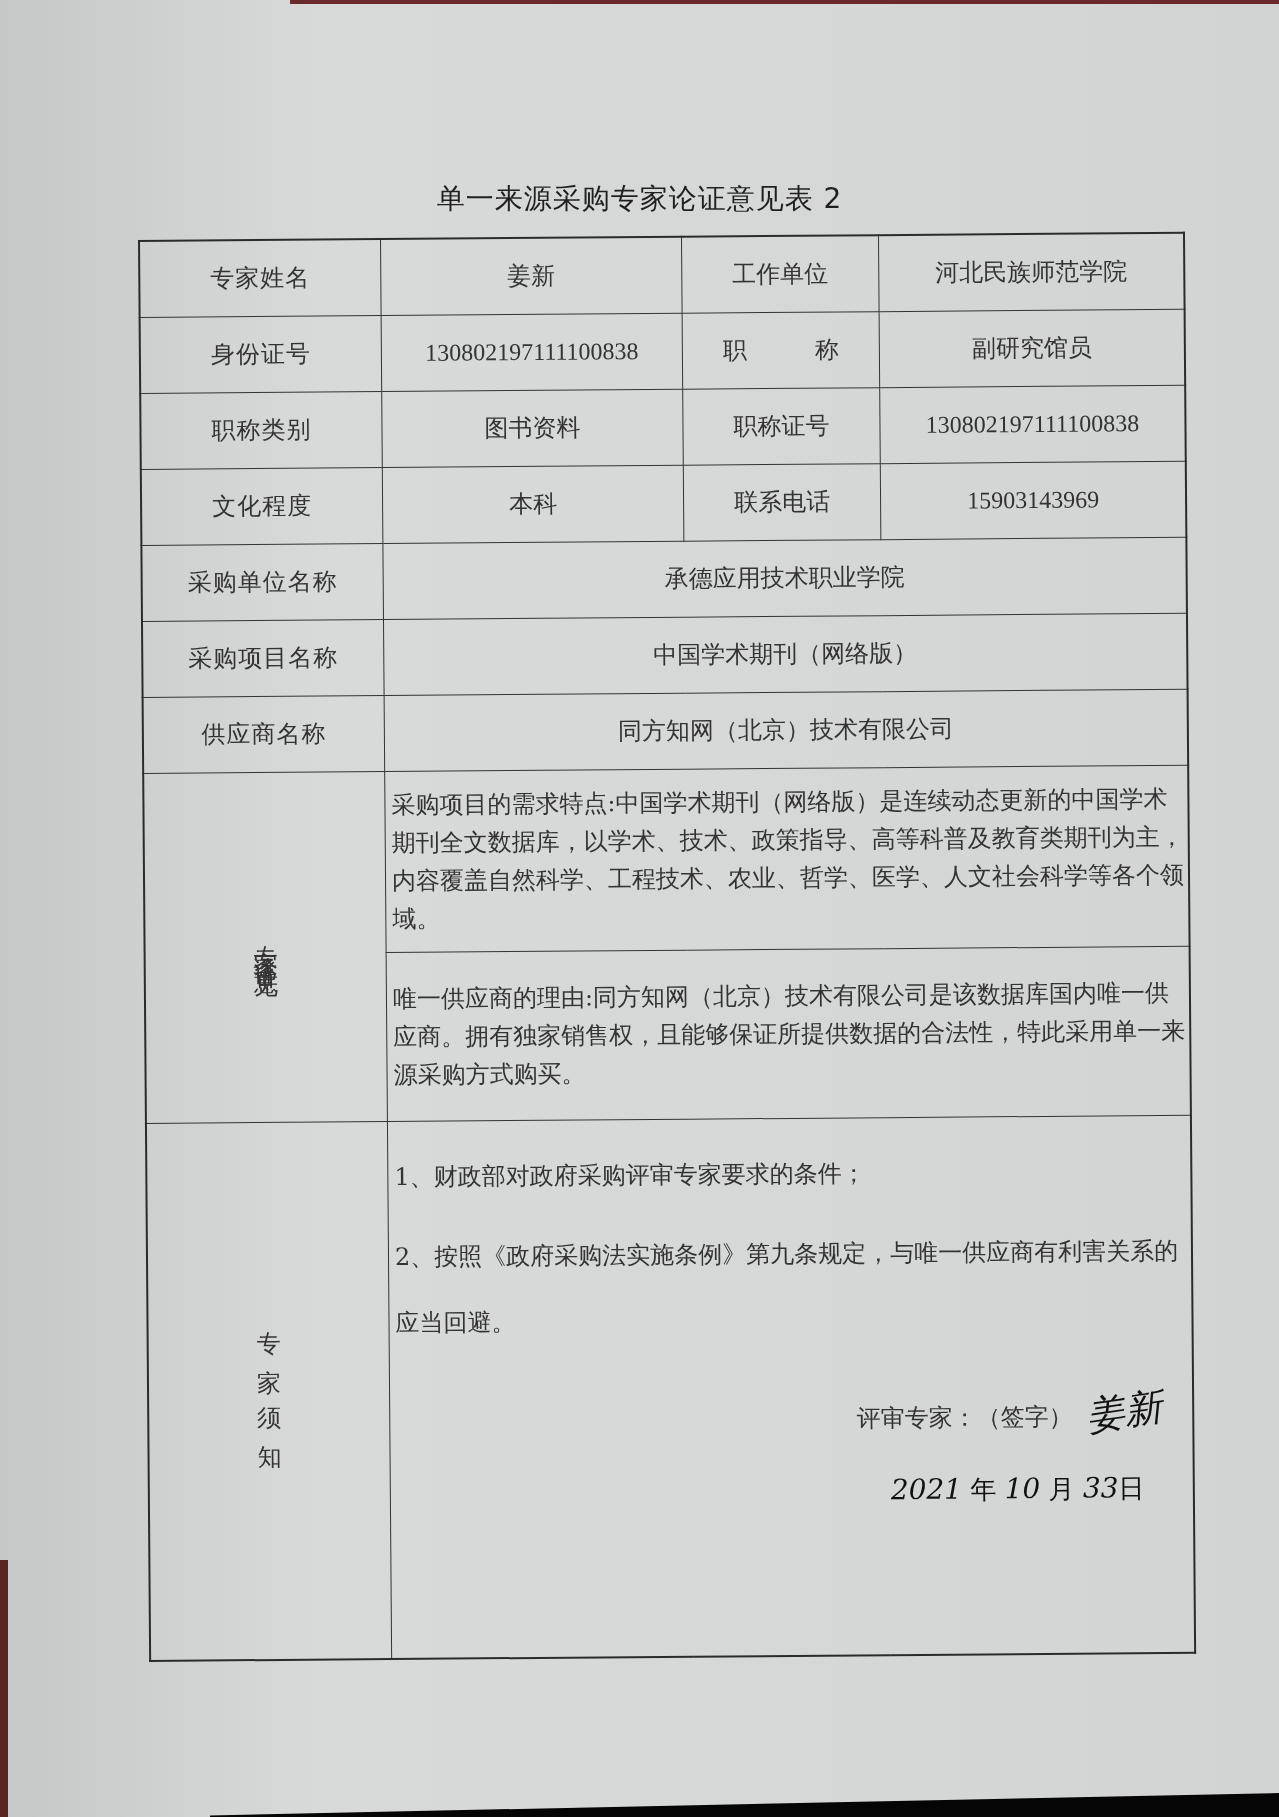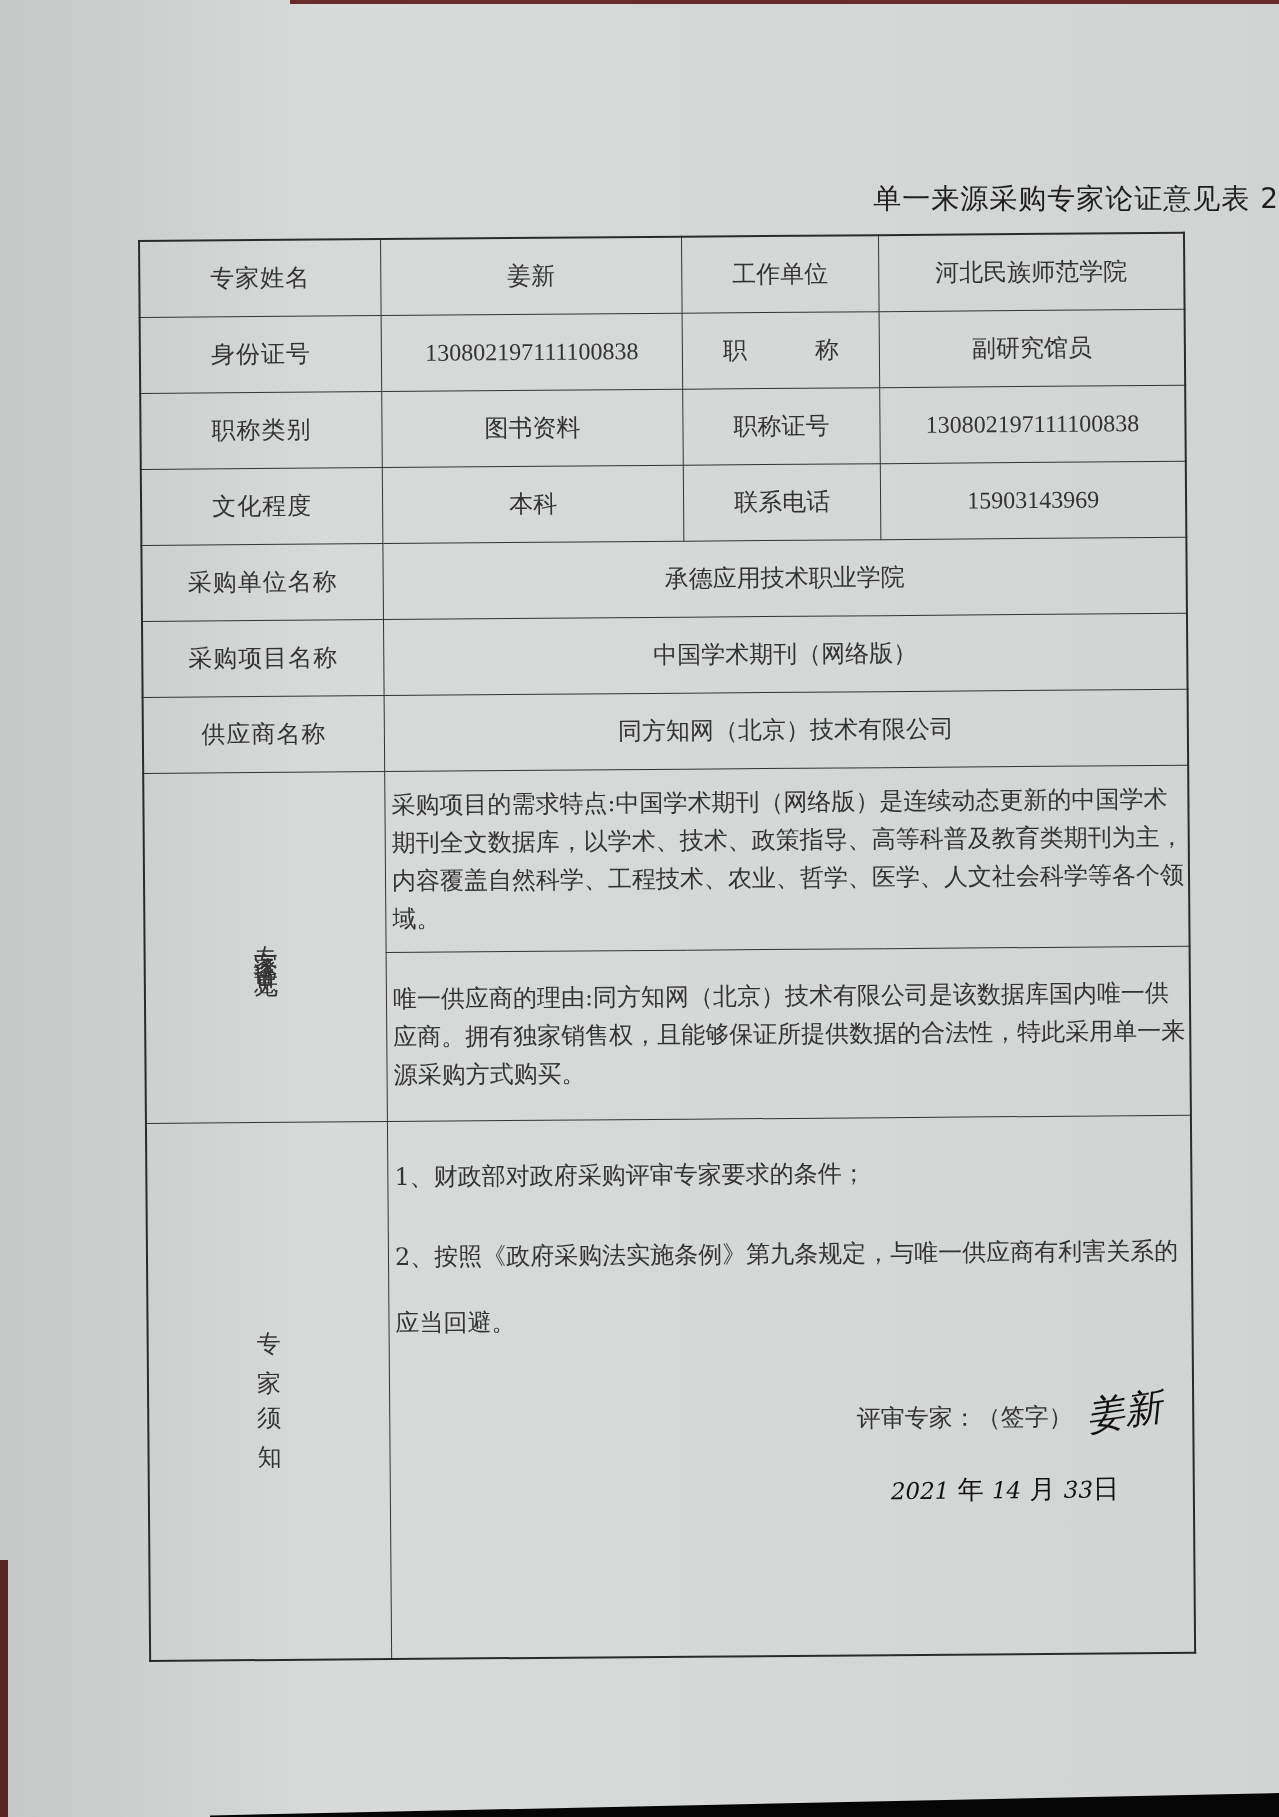--- a/index.html
+++ b/index.html
@@ -21,21 +21,21 @@
     position: absolute; left: 210px; bottom: 0; width: 1069px; height: 24px;
     background: #050505;
     transform: skewY(-1.2deg); transform-origin: right bottom;
   }
   .paper {
     position: absolute; left: 0; top: 0; width: 1279px; height: 1817px;
     background: linear-gradient(90deg, #c6c8c7 0%, #d8dad9 25%, #d6d8d7 60%, #d2d4d3 100%);
   }
   .title {
     position: absolute; left: 0; width: 1279px; top: 180px;
-    text-align: right; font-size: 28px; letter-spacing: 1px;
+    text-align: center; font-size: 28px; letter-spacing: 1px;
     font-family: "DejaVu Sans", "Liberation Sans", sans-serif; color: #1f1f1f;
   }
   .form {
     position: absolute; left: 138px; top: 240px; width: 1047px;
     border: 2px solid #2b2b2b; border-collapse: collapse;
     transform: rotate(-0.45deg); transform-origin: left top;
   }
   .form td {
     border: 1.5px solid #333; text-align: center; vertical-align: middle;
     font-size: 24px; color: #333; padding: 0;
@@ -57,21 +57,21 @@
     padding: 14px 4px 14px 6px !important;
   }
   .notes { text-align: left !important; vertical-align: top !important; padding: 38px 6px 0 6px !important; position: relative; height: 498px; }
   .note-line { font-size: 24px; line-height: 34px; margin: 0 0 30px 0; }
   .sign-area { position: absolute; right: 30px; top: 270px; font-size: 24px; }
   .signature {
     display: inline-block; font-family: "DejaVu Serif", serif; font-style: italic;
     font-size: 38px; transform: rotate(-8deg); margin-left: 6px; color: #111;
   }
   .date { position: absolute; left: 500px; top: 355px; font-size: 26px; color: #111; }
-  .hand { font-style: italic; font-size: 23px; }
+  .hand { font-style: italic; font-size: 28px; }
 </style>
 </head>
 <body>
 
 <div class="paper"></div>
 <div class="photo-top-edge"></div>
 <div class="photo-left-edge"></div>
 <div class="photo-bottom-edge"></div>
 
 <div class="title">单一来源采购专家论证意见表 2</div>
@@ -135,20 +135,20 @@
     <td colspan="3" class="notes">
       <p class="note-line">1、财政部对政府采购评审专家要求的条件；</p>
       <p class="note-line" style="line-height:66px">2、按照《政府采购法实施条例》第九条规定，与唯一供应商有利害关系的应当回避。</p>
       <div class="sign-area">
         <span>评审专家：（签字）</span>
         <span class="signature">姜新</span>
       </div>
       <div class="date">
         <span class="hand">2021</span>
         <span>年</span>
-        <span class="hand">14</span>
+        <span class="hand">10</span>
         <span>月</span>
         <span class="hand">33</span><span>日</span>
       </div>
     </td>
   </tr>
 </tbody>
   </table>
 
 </body></html>

